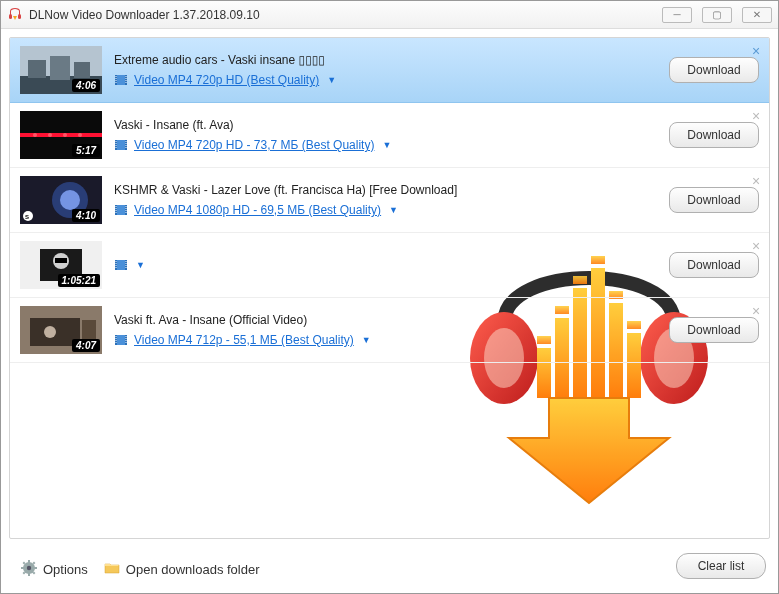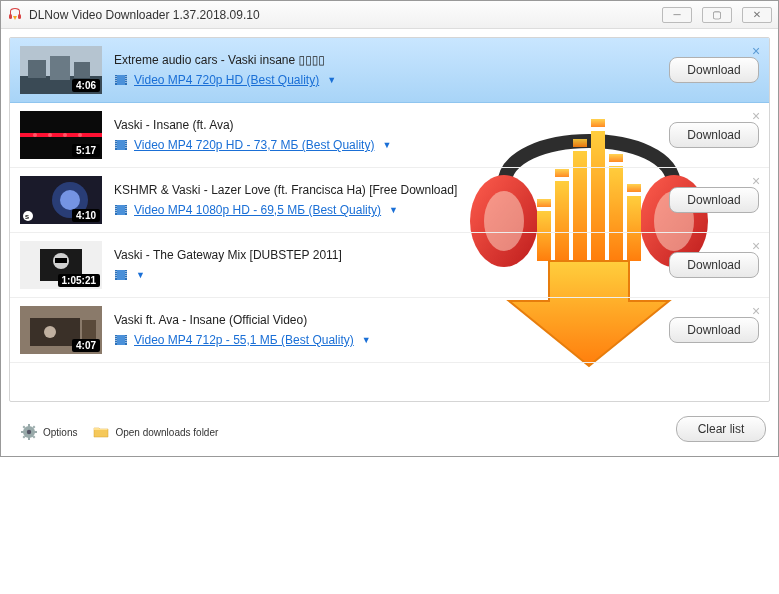--- a/index.html
+++ b/index.html
@@ -1,39 +1,39 @@
 <!DOCTYPE html>
 <html><head>
 <meta charset="utf-8">
 <style>
 * { box-sizing: border-box; margin: 0; padding: 0; font-family: "Segoe UI", Tahoma, sans-serif; }
 body { background: #fff; width: 779px; height: 594px; overflow: hidden; }
-.window { width: 779px; height: 457px; border: 1px solid #999; display: flex; flex-direction: column; background: #fff; }
+.window { width: 779px; height: 594px; border: 1px solid #999; display: flex; flex-direction: column; background: #fff; }
 .titlebar { height: 28px; display: flex; align-items: center; padding: 0 6px; border-bottom: 1px solid #ddd; background: linear-gradient(#fdfdfd,#f1f1f1); }
 .titlebar-icon { width: 16px; height: 16px; margin-right: 6px; display:flex; align-items:center; justify-content:center; }
 .titlebar-text { font-size: 12px; color: #333; flex: 1; }
 .titlebar-btns { display: flex; gap: 10px; }
 .win-btn { width: 30px; height: 16px; border: 1px solid #bbb; border-radius: 2px; background: #f7f7f7; font-size: 10px; color: #777; display:flex; align-items:center; justify-content:center; cursor:pointer; }
 .content { flex: 1; padding: 8px; position: relative; display:flex; flex-direction:column; }
 .list-panel { border: 1px solid #d5d5d5; border-radius: 2px; background: #fff; flex:1; overflow:hidden; position:relative; }
 .row { display:flex; align-items:center; padding: 8px 10px; border-bottom: 1px solid #eee; position:relative; }
 .row.selected { background: linear-gradient(#c9e6ff,#a8d4f7); border-bottom-color:#8fc5ef; }
 .thumb { width: 82px; height: 48px; background:#111; position: relative; margin-right: 12px; flex-shrink:0; overflow:hidden; }
-.thumb-badge { position:absolute; right:2px; bottom:2px; background:#000; color:#fff; font-size:10px; font-weight:bold; padding:1px 4px; border-radius:2px; }
+.thumb-badge { position:absolute; right:2px; bottom:2px; background:#000; color:#fff; font-size:10px; font-weight:bold; padding:1px 4px; border-radius:2px;font-style:italic; }
 .row-body { flex:1; min-width:0; }
 .video-title { font-size: 12px; color:#222; margin-bottom: 6px; white-space: nowrap; overflow:hidden; text-overflow:ellipsis; }
 .format-line { display:flex; align-items:center; gap:6px; }
 .film-icon { width:14px; height:14px; display:flex; align-items:center; justify-content:center; }
 .format-text { font-size:12px; color:#1a6fd6; cursor:pointer;text-decoration:underline; }
 .dropdown-arrow { color:#1a6fd6; font-size:9px; margin-left:2px; }
 .dl-btn { width:90px; height:26px; border:1px solid #b0b0b0; border-radius:8px; background:linear-gradient(#fefefe,#e9e9e9); font-size:12px; color:#333; cursor:pointer; flex-shrink:0; }
 .row-close { position:absolute; top:6px; right:6px; width:14px; height:14px; color:#bbb; font-size:14px; line-height:14px; text-align:center; cursor:pointer; }
 .row.selected .row-close { color:#5a9bd5; }
 .bottombar { height: 38px; border-top:0; display:flex; align-items:center; padding: 0 4px; margin-top:8px; }
-.bottom-btn { display:flex; align-items:center; gap:6px; padding:4px 8px; font-size:10px; color:#333; cursor:pointer; border-radius:2px;margin-top:7px; }
+.bottom-btn { display:flex; align-items:center; gap:6px; padding:4px 8px; font-size:13px; color:#333; cursor:pointer; border-radius:2px;margin-top:7px; }
 .clear-btn { margin-left:auto; width:90px; height:26px; border:1px solid #b0b0b0; border-radius:12px; background:linear-gradient(#fefefe,#e9e9e9); font-size:12px; color:#333; cursor:pointer; }
 .bg-art { position:absolute; right:40px; bottom:30px; width:280px; height:280px; pointer-events:none; opacity:0.95; }
 .thumb svg { width:100%; height:100%; display:block; }
 </style>
 </head>
 <body>
 
 <div class="window">
   <div class="titlebar">
     <span class="titlebar-icon">
@@ -213,21 +213,20 @@
         <div class="thumb">
           <svg viewBox="0 0 82 48">
               <rect width="82" height="48" fill="#f0f0f0"></rect>
               <rect x="20" y="8" width="42" height="32" fill="#1a1a1a"></rect>
               <circle cx="41" cy="20" r="8" fill="#d0d0d0"></circle>
               <rect x="35" y="17" width="12" height="5" fill="#000"></rect>
             </svg>
           <span class="thumb-badge">1:05:21</span>
         </div>
         <div class="row-body">
-          <div class="video-title">Vaski - The Gateway Mix [DUBSTEP 2011]</div>
           <div class="format-line">
             <span class="film-icon">
                 <svg viewBox="0 0 14 14">
                   <rect x="1" y="2" width="12" height="10" rx="1" fill="#4a90d9"></rect>
                   <rect x="1" y="2" width="2" height="10" fill="#2a70b9"></rect>
                   <rect x="11" y="2" width="2" height="10" fill="#2a70b9"></rect>
                   <rect x="1.5" y="3" width="1" height="1" fill="#fff"></rect>
                   <rect x="1.5" y="5" width="1" height="1" fill="#fff"></rect>
                   <rect x="1.5" y="7" width="1" height="1" fill="#fff"></rect>
                   <rect x="1.5" y="9" width="1" height="1" fill="#fff"></rect>

